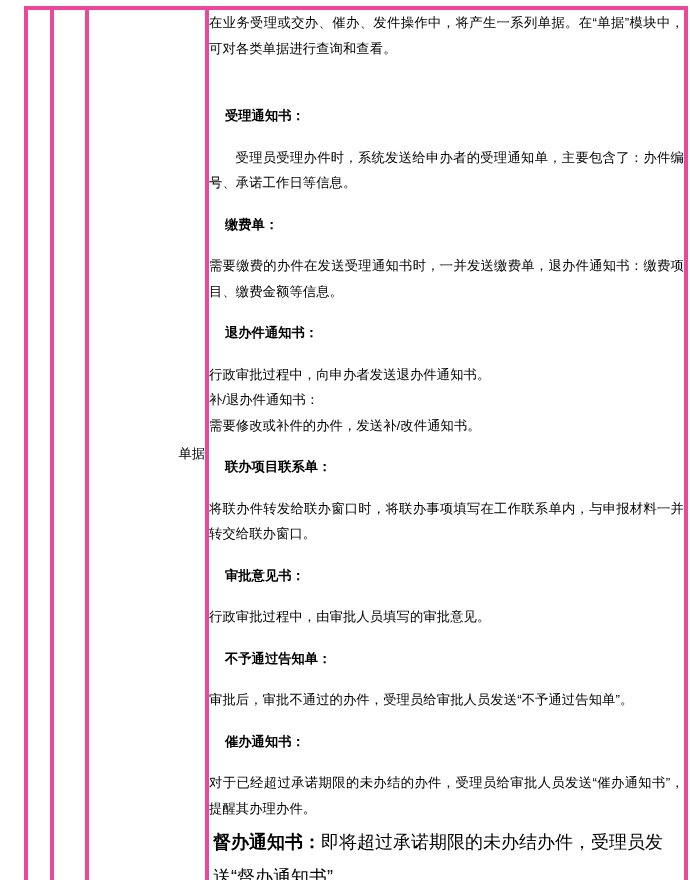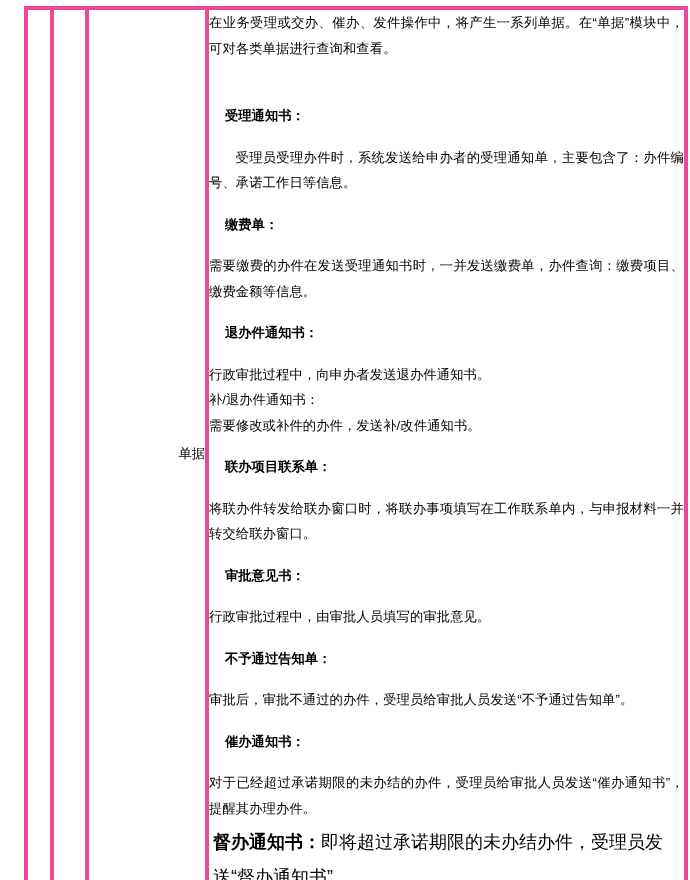--- a/index.html
+++ b/index.html
@@ -107,21 +107,21 @@
         <td class="blank-cell"></td>
         <td class="label-cell">
           <span class="label-text">单据</span>
         </td>
         <td class="content-cell">
           <p class="para">在业务受理或交办、催办、发件操作中，将产生一系列单据。在“单据”模块中，可对各类单据进行查询和查看。</p>
           <div class="gap"></div>
           <p class="heading">受理通知书：</p>
           <p class="para indent">受理员受理办件时，系统发送给申办者的受理通知单，主要包含了：办件编号、承诺工作日等信息。</p>
           <p class="heading">缴费单：</p>
-          <p class="para">需要缴费的办件在发送受理通知书时，一并发送缴费单，办件查询：缴费项目、缴费金额等信息。</p>
+          <p class="para">需要缴费的办件在发送受理通知书时，一并发送缴费单，退办件通知书：缴费项目、缴费金额等信息。</p>
           <p class="heading">退办件通知书：</p>
           <p class="para">行政审批过程中，向申办者发送退办件通知书。</p>
           <p class="heading-plain">补/退办件通知书：</p>
           <p class="para">需要修改或补件的办件，发送补/改件通知书。</p>
           <p class="heading">联办项目联系单：</p>
           <p class="para">将联办件转发给联办窗口时，将联办事项填写在工作联系单内，与申报材料一并转交给联办窗口。</p>
           <p class="heading">审批意见书：</p>
           <p class="para">行政审批过程中，由审批人员填写的审批意见。</p>
           <p class="heading">不予通过告知单：</p>
           <p class="para">审批后，审批不通过的办件，受理员给审批人员发送“不予通过告知单”。</p>

